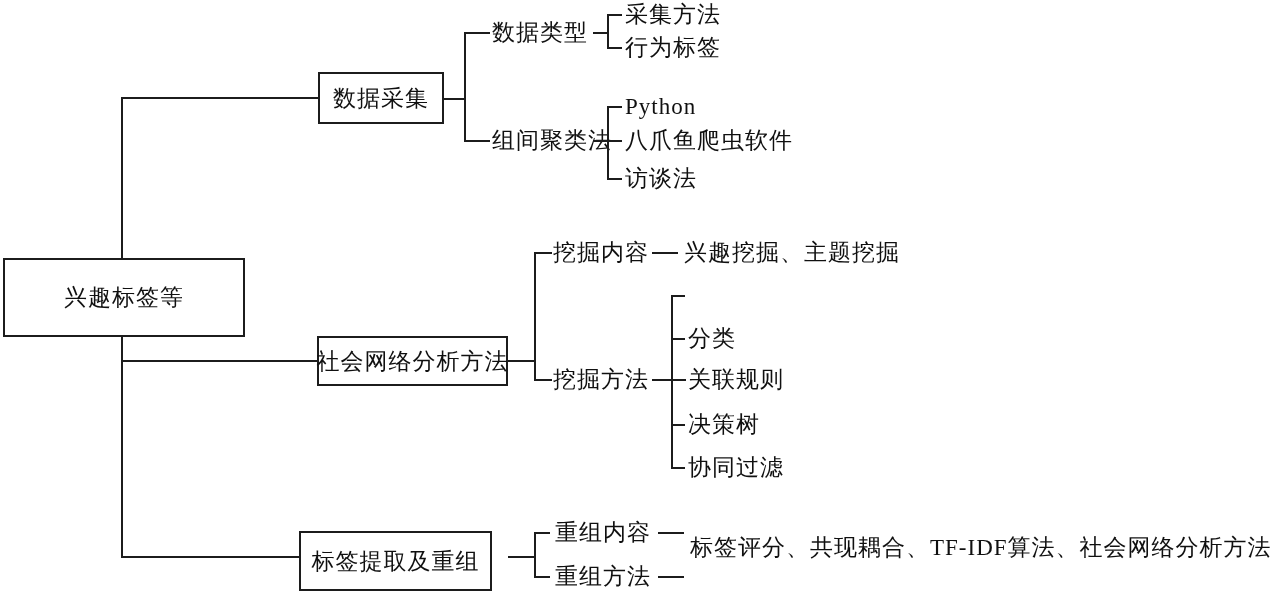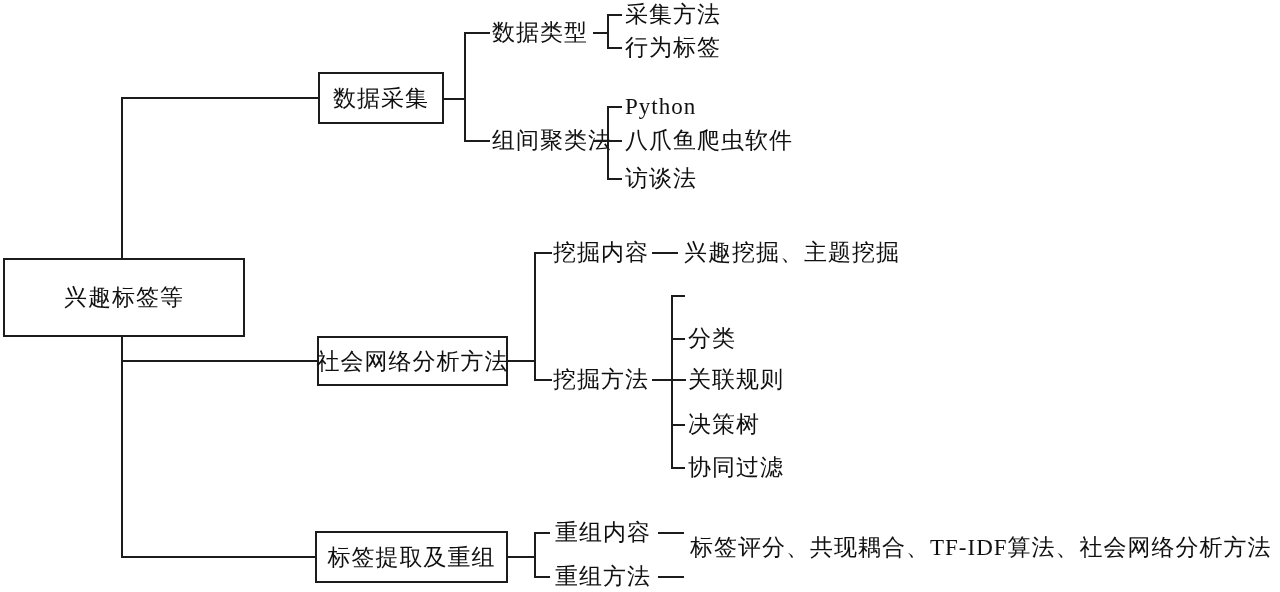--- a/index.html
+++ b/index.html
@@ -83,21 +83,21 @@
   <div class="ln v" style="left:671px;top:295px;height:174px"></div>
   <div class="ln h" style="left:671px;top:295px;width:14px"></div>
   <div class="ln h" style="left:671px;top:338px;width:14px"></div>
   <div class="ln h" style="left:671px;top:424px;width:14px"></div>
   <div class="ln h" style="left:671px;top:467px;width:14px"></div>
   <div class="lbl" style="left:688px;top:339px">分类</div>
   <div class="lbl" style="left:688px;top:380px">关联规则</div>
   <div class="lbl" style="left:688px;top:425px">决策树</div>
   <div class="lbl" style="left:688px;top:468px">协同过滤</div>
 
-  <div class="box" style="left:315px;top:531px;width:193px;height:52px">
+  <div class="box" style="left:299px;top:531px;width:193px;height:60px">
     <span class="t">标签提取及重组</span>
   </div>
   <div class="ln h" style="left:508px;top:556px;width:28px"></div>
   <div class="ln v" style="left:534px;top:532px;height:46px"></div>
   <div class="ln h" style="left:534px;top:532px;width:16px"></div>
   <div class="ln h" style="left:534px;top:576px;width:16px"></div>
 
   <div class="lbl" style="left:555px;top:533px">重组内容</div>
   <div class="ln h" style="left:658px;top:532px;width:26px"></div>
 

